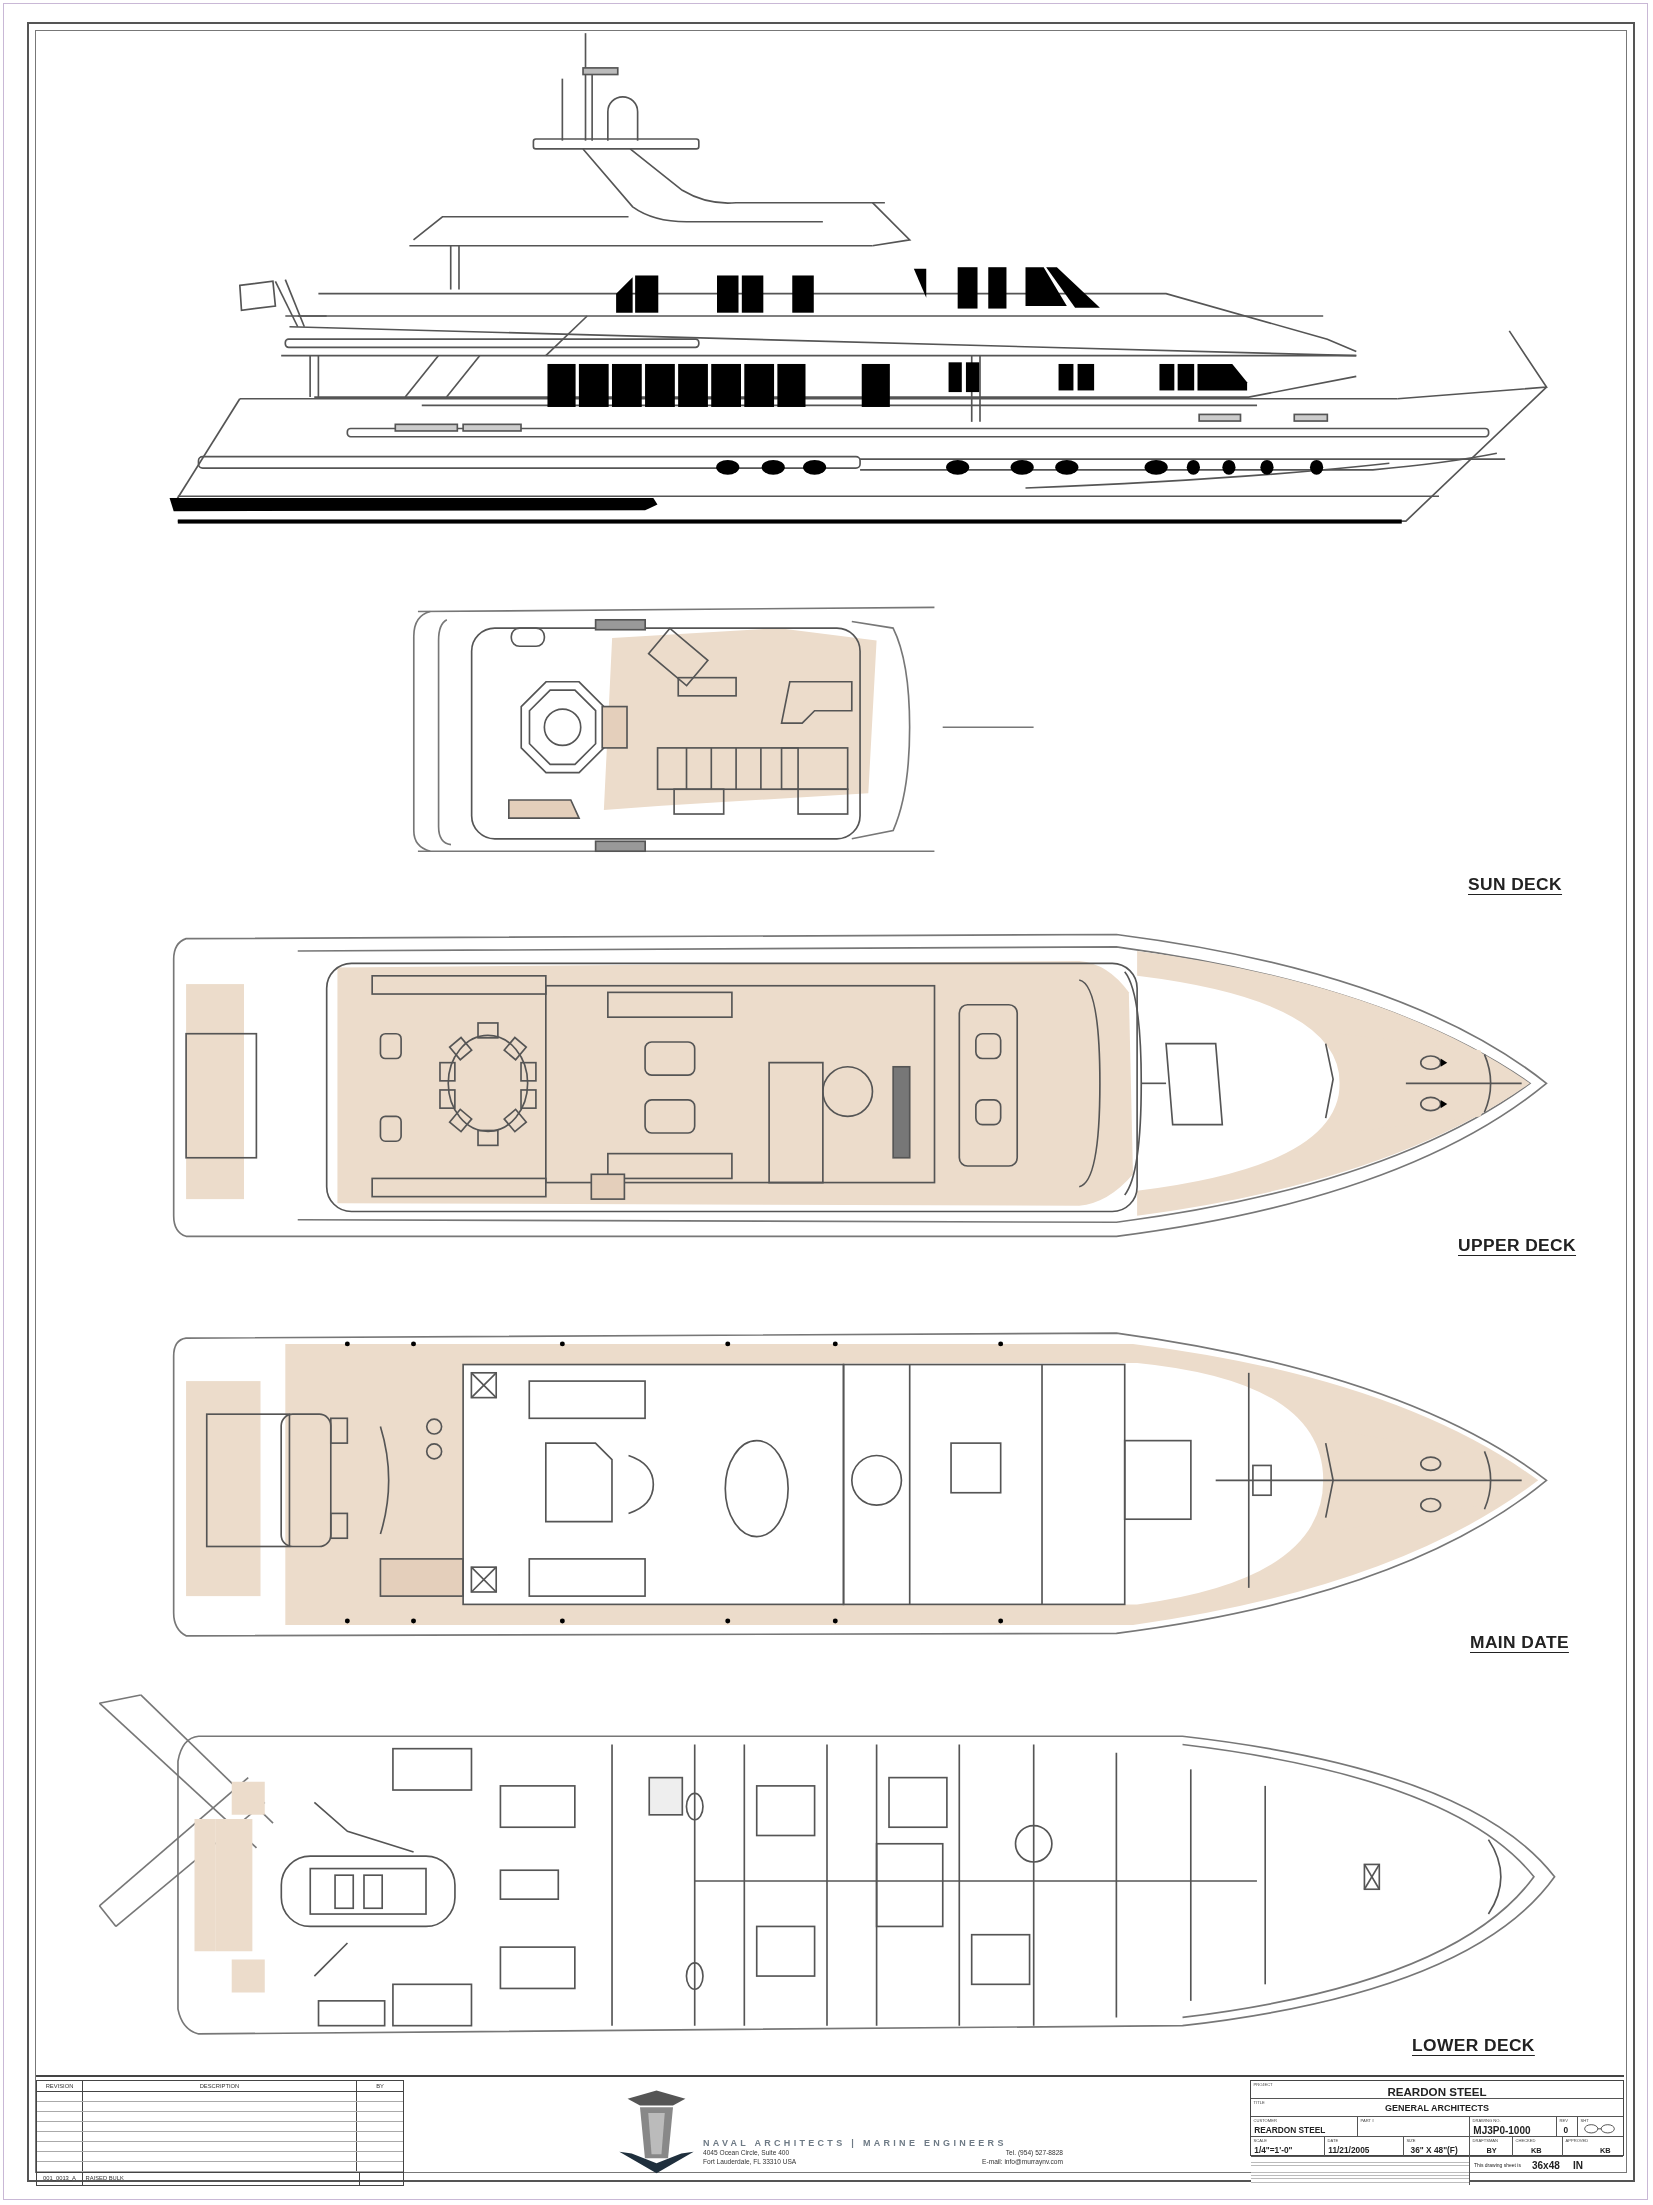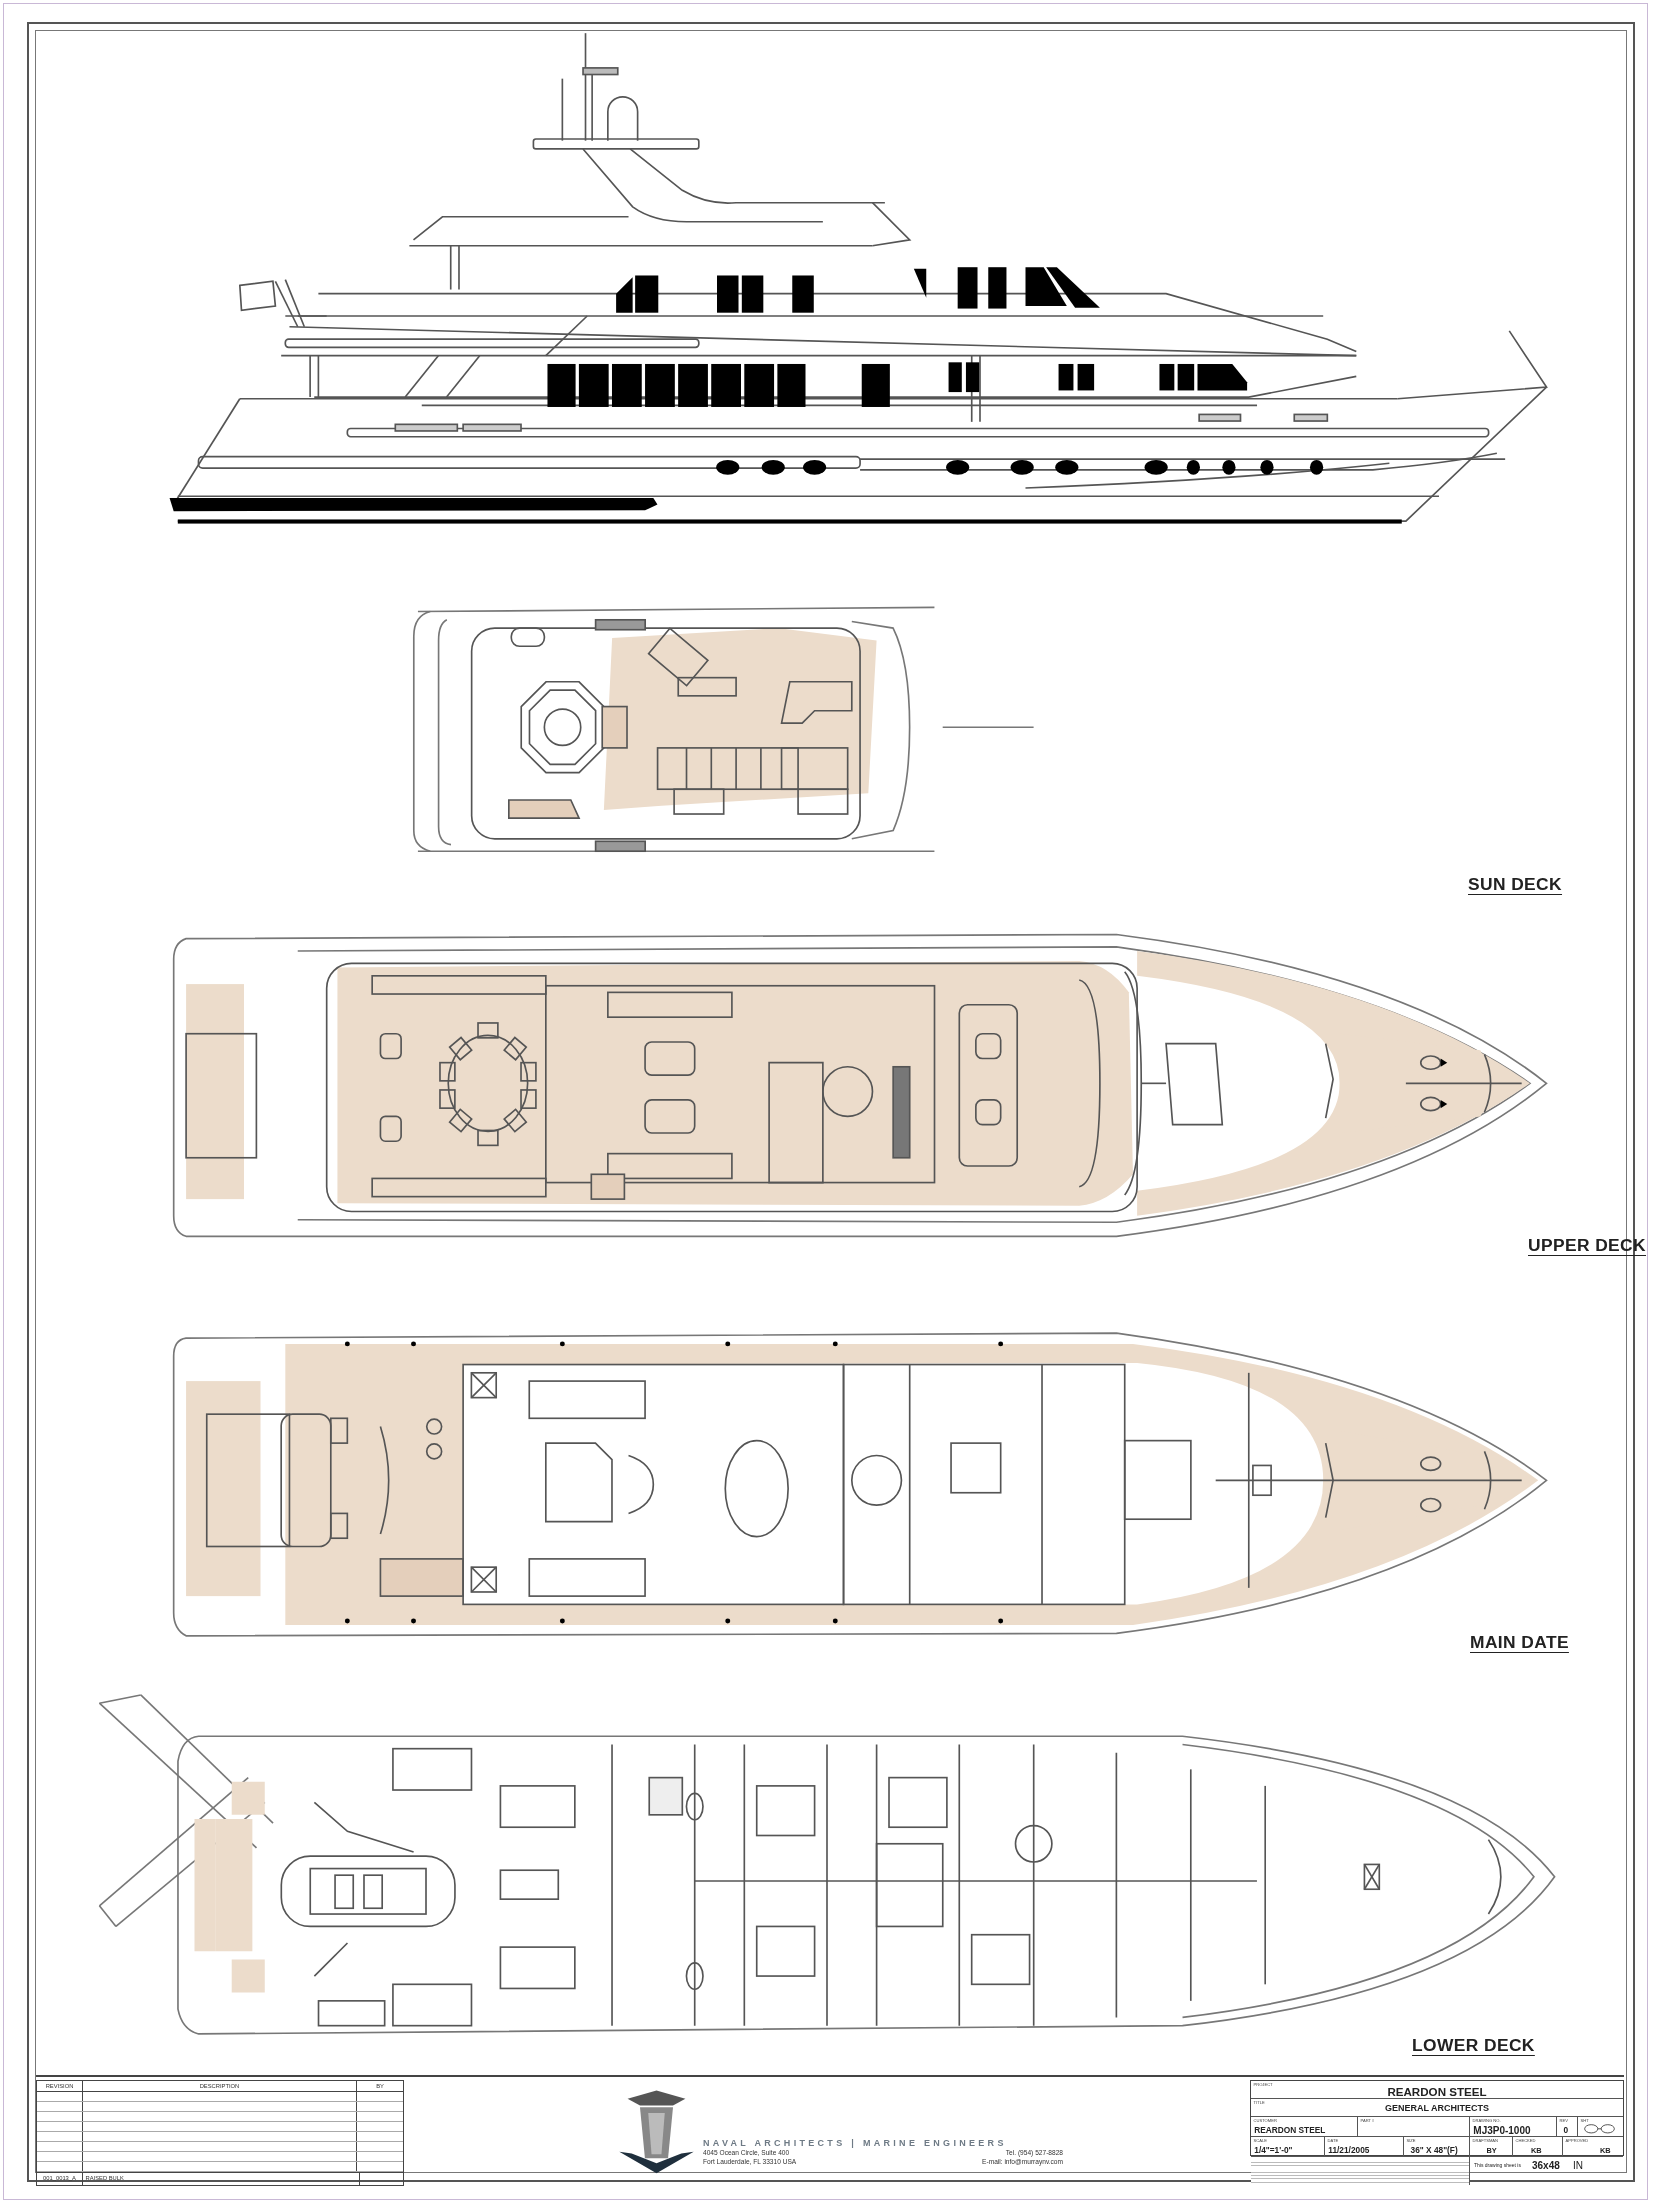--- a/index.html
+++ b/index.html
@@ -335,21 +335,21 @@
     <ellipse cx="840" cy="2390" rx="10" ry="16"></ellipse>
     <circle cx="1250" cy="2230" r="22"></circle>
     <rect x="1650" y="2255" width="18" height="30"></rect>
     <line x1="1650" y1="2255" x2="1668" y2="2285"></line>
     <line x1="1668" y1="2255" x2="1650" y2="2285"></line>
     <path d="M1800 2225 Q1830 2270 1800 2315"></path>
   </g>
 </svg>
 
 <div class="deck-label" style="left:1468px;top:874px;">SUN DECK</div>
-<div class="deck-label" style="left:1528px;top:1235px;">UPPER DECK</div>
+<div class="deck-label" style="left:1458px;top:1235px;">UPPER DECK</div>
 <div class="deck-label" style="left:1470px;top:1632px;">MAIN DATE</div>
 <div class="deck-label" style="left:1412px;top:2035px;text-align:right;">LOWER DECK</div>
 
 <div class="tb">
   <div class="rev-table">
     <div class="rev-head">
       <div style="width:45px">REVISION</div>
       <div style="width:273px">DESCRIPTION</div>
       <div style="flex:1;border-right:none">BY</div>
     </div>
@@ -467,17 +467,17 @@
       </div>
       <div class="cell" style="left:312px;width:60px;border-right:none;">
         <span class="tb-cap">APPROVED</span>
         <span class="tb-val" style="left:37px;top:8.3px;font-size:7.4px;">KB</span>
       </div>
     </div>
     <div class="tb-row" style="top:76px;height:28px;border-bottom:none;">
       <div class="cell" style="left:0;width:219px;background:repeating-linear-gradient(0deg,#fff 0,#fff 2.5px,#bbb 2.5px,#bbb 3.3px);"></div>
       <span style="position:absolute;left:223px;top:5px;font-size:5px;">This drawing sheet is</span>
       <span style="position:absolute;left:281px;top:2.5px;font-size:10px;font-weight:bold;">36x48</span>
-      <span style="position:absolute;left:322px;top:2.5px;font-size:10px;font-weight:normal;">IN</span>
+      <span style="position:absolute;left:322px;top:2.5px;font-size:10px;font-weight:bold;">IN</span>
     </div>
   </div>
 </div>
 
 
 </body></html>

